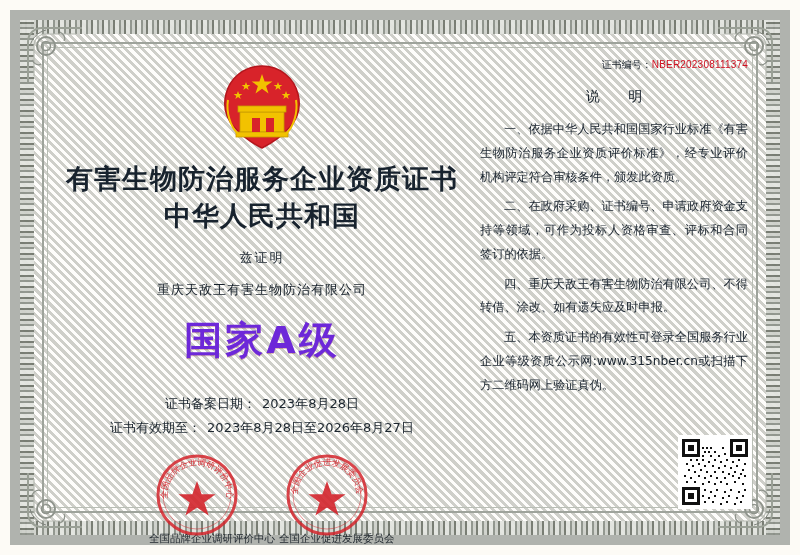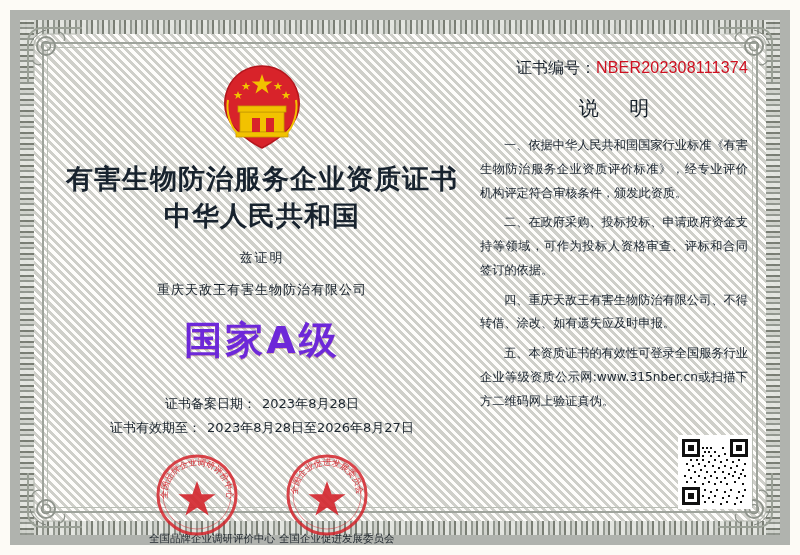--- a/index.html
+++ b/index.html
@@ -168,33 +168,33 @@
     font-size: 10.5px;
     color: #20282f;
     margin-top: -6px;
     font-family: "DejaVu Sans", "Liberation Sans", sans-serif;
     white-space: nowrap;
   }
 
   
   .cert-no {
     text-align: right;
-    font-size: 16px;
+    font-size: 10px;
     color: #1d2630;
     font-family: "DejaVu Sans", "Liberation Sans", sans-serif;
     margin-bottom: 16px;
   }
   .cert-no .num {
     color: #cf1020;
     font-family: "Liberation Sans", sans-serif;
     letter-spacing: 0.2px;
   }
   .notes-title {
     text-align: center;
-    font-size: 20px;
+    font-size: 14px;
     letter-spacing: 12px;
     color: #16202a;
     font-family: "DejaVu Sans", "Liberation Sans", sans-serif;
     margin-bottom: 12px;
     padding-left: 12px;
     font-weight: normal;
   }
   .note {
     font-size: 12.2px;
     line-height: 1.95;
@@ -356,21 +356,21 @@
 
     <div class="right-col">
 
       <div class="cert-no">
         <span>证书编号：</span><span class="num">NBER202308111374</span>
       </div>
 
       <div class="notes-title">说 明</div>
 
       <div class="note">一、依据中华人民共和国国家行业标准《有害生物防治服务企业资质评价标准》，经专业评价机构评定符合审核条件，颁发此资质。</div>
-      <div class="note">二、在政府采购、投标投标、申请政府资金支持等领域，可作为投标人资格审查、评标和合同签订的依据。</div>
+      <div class="note">二、在政府采购、证书编号、申请政府资金支持等领域，可作为投标人资格审查、评标和合同签订的依据。</div>
       <div class="note">四、重庆天敌王有害生物防治有限公司、不得转借、涂改、如有遗失应及时申报。</div>
       <div class="note">五、本资质证书的有效性可登录全国服务行业企业等级资质公示网:www.315nber.cn或扫描下方二维码网上验证真伪。</div>
 
       <div class="qr">
         <svg width="70" height="70" viewBox="0 0 70 70" shape-rendering="crispEdges">
           <rect width="70" height="70" fill="#ffffff"></rect>
           <g fill="#111111">
 
             <rect x="2" y="2" width="18" height="18"></rect>
               <rect x="5" y="5" width="12" height="12" fill="#fff"></rect>

